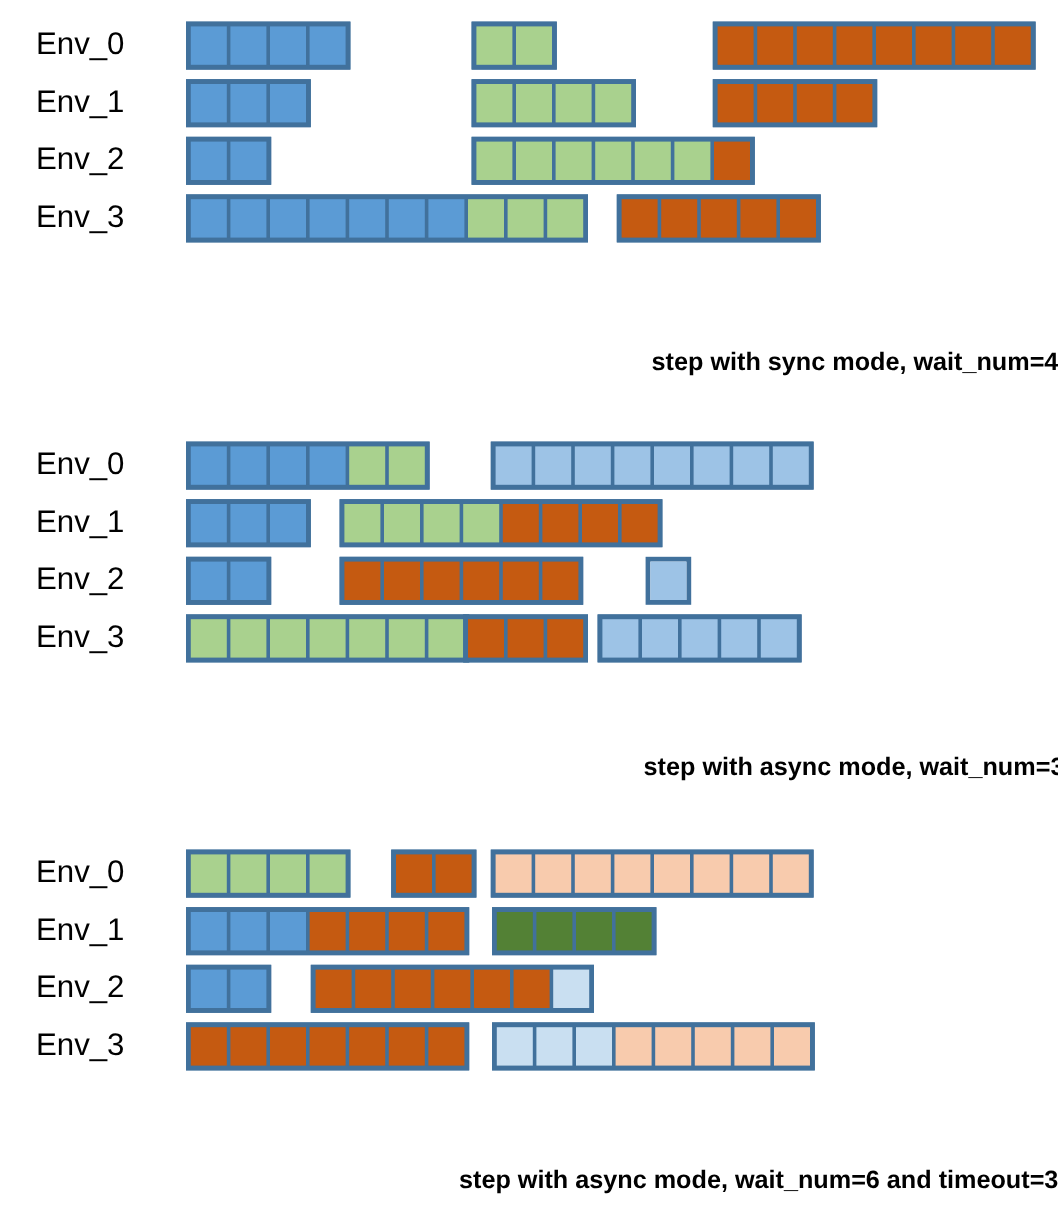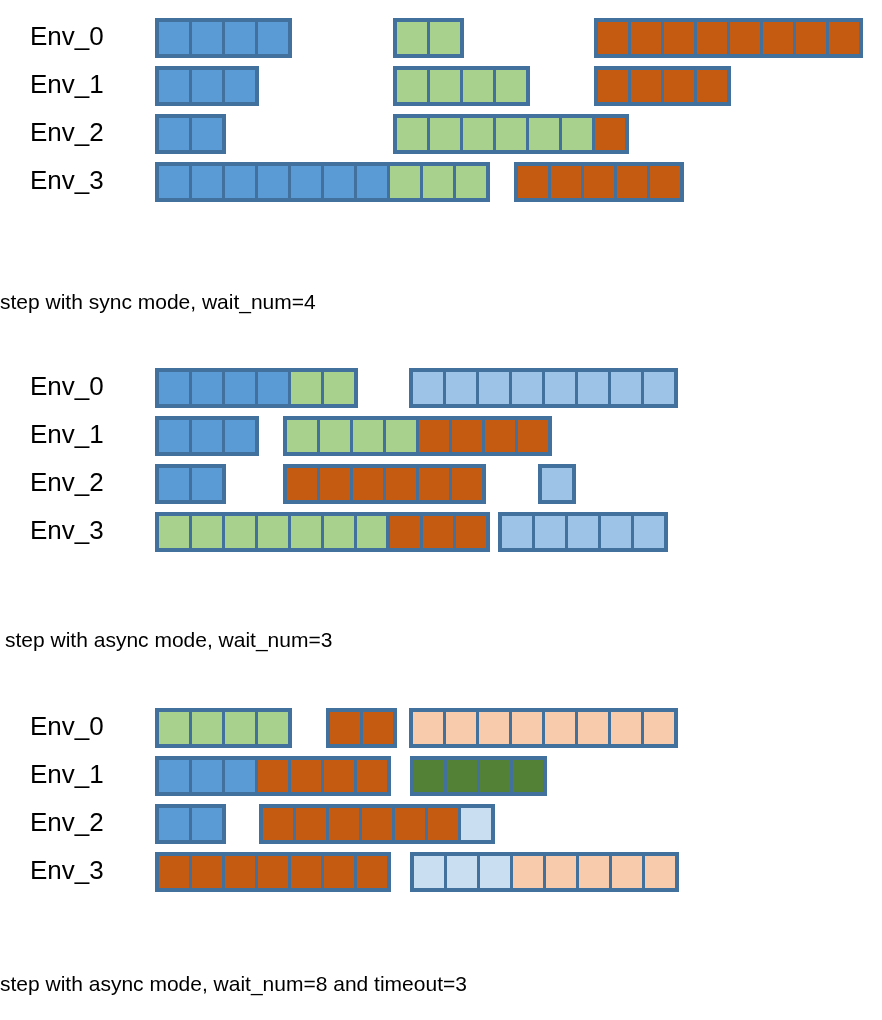--- a/index.html
+++ b/index.html
@@ -66,24 +66,25 @@
     margin-right: 0;
   }
   .c-blue      { background: #5B9BD5; }
   .c-lightblue { background: #9DC3E6; }
   .c-paleblue  { background: #C9DFF1; }
   .c-green     { background: #A9D18E; }
   .c-darkgreen { background: #538135; }
   .c-orange    { background: #C55A11; }
   .c-peach     { background: #F8CBAD; }
   .caption {
-    text-align: left;
+    text-align: right;
     font-size: 21px;
     color: #000000;
     white-space: nowrap;
+    font-weight: bold;
   }
 </style>
 </head>
 <body>
 
 <div class="page">
 
 <div class="section" style="position: absolute; left: 0px; top: 12px;">
       <div class="row">
         <div class="env-label">Env_0</div>
@@ -350,14 +351,14 @@
             <div class="cell c-paleblue"></div>
             <div class="cell c-peach"></div>
             <div class="cell c-peach"></div>
             <div class="cell c-peach"></div>
             <div class="cell c-peach"></div>
             <div class="cell c-peach"></div>
           </div>
         </div>
       </div>
     </div>
-    <div class="caption" style="position: absolute; left: 0px; width: 882px; top: 972px;">step with async mode, wait_num=8 and timeout=3</div>
+    <div class="caption" style="position: absolute; left: 0px; width: 882px; top: 972px;">step with async mode, wait_num=6 and timeout=3</div>
   </div>
 
 </body></html>

